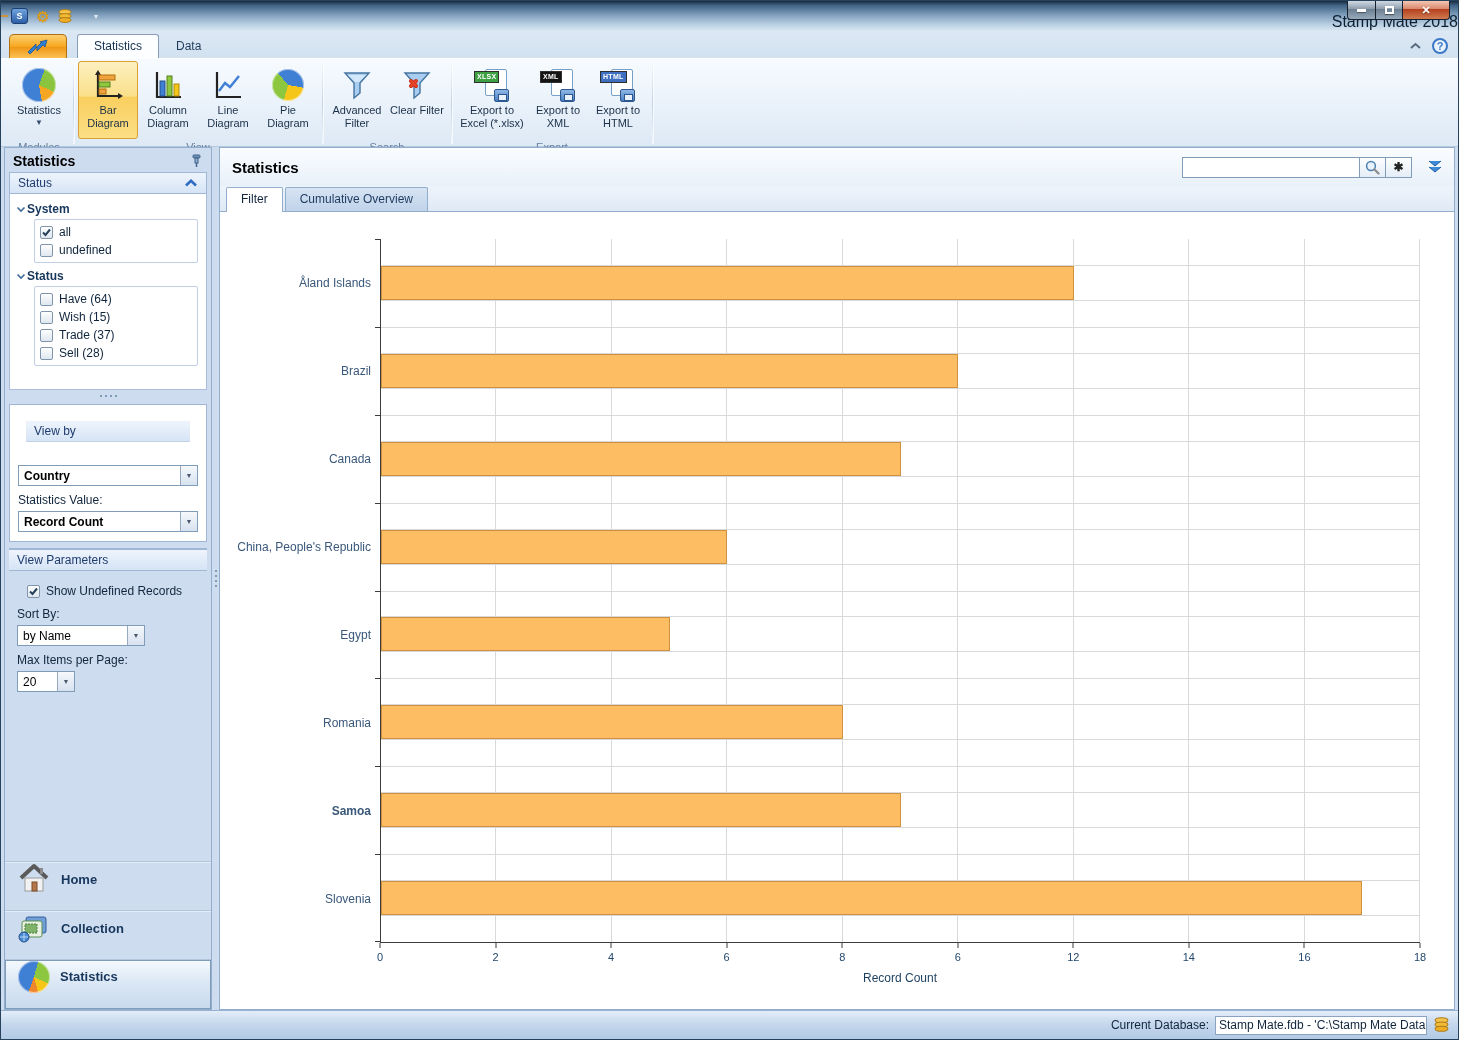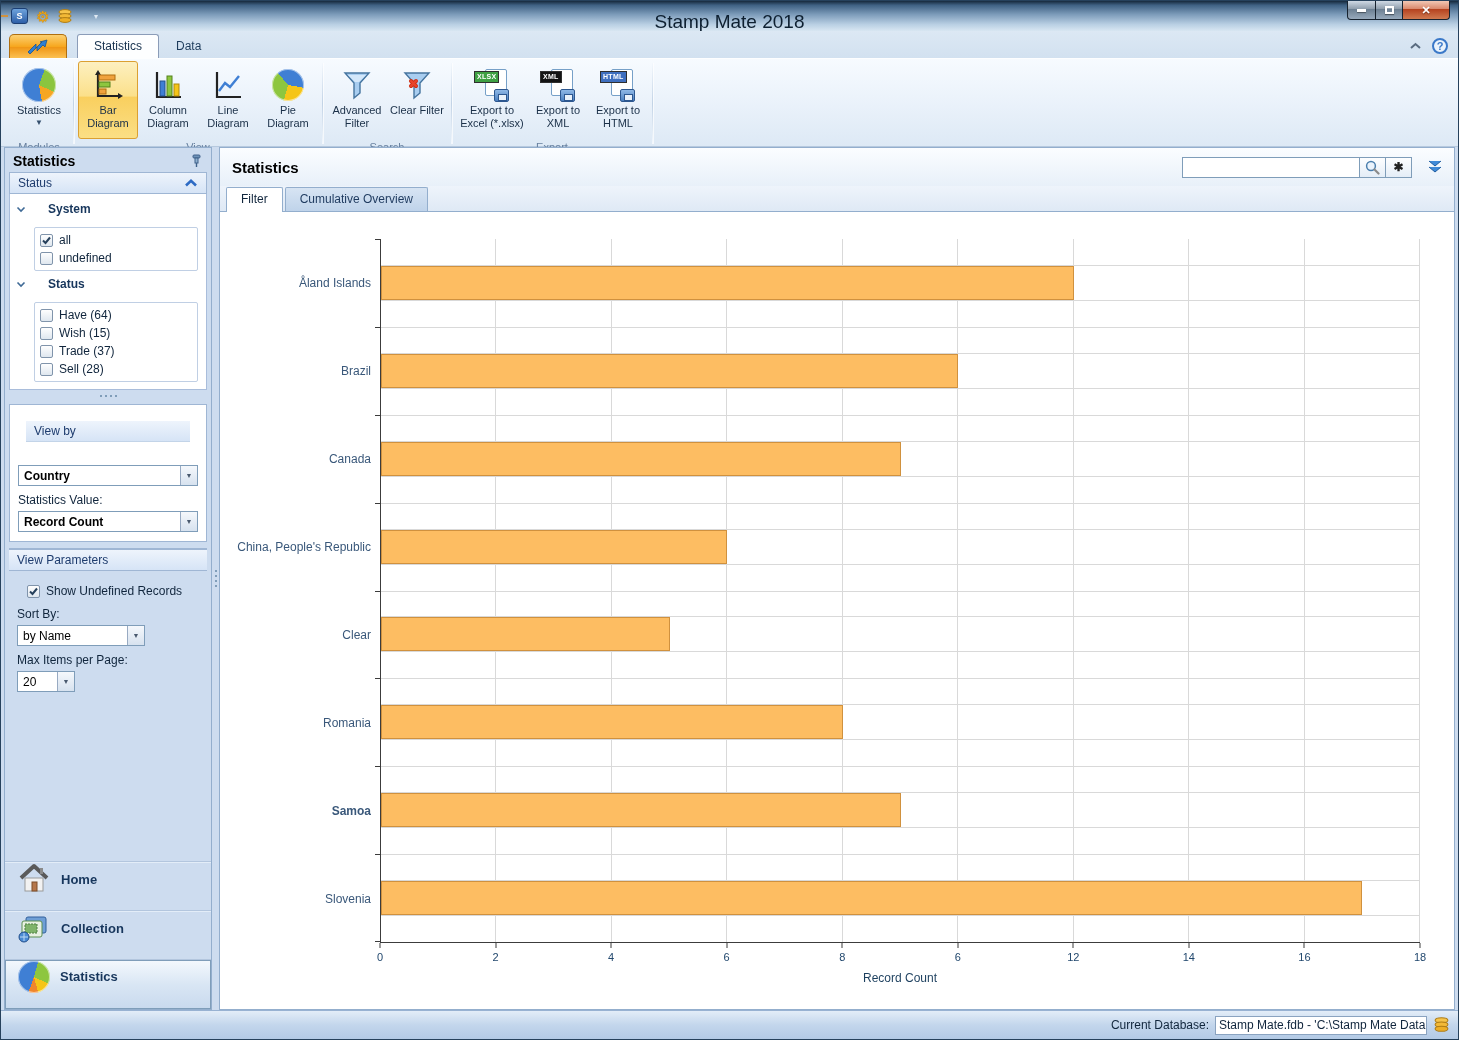--- a/index.html
+++ b/index.html
@@ -18,22 +18,22 @@
     position: relative;
   }
   
   .titlebar {
     height: 30px; flex: 0 0 30px;
     background: linear-gradient(180deg,#16293c 0%,#3f6183 14%,#7d9cba 45%,#b9cfe3 78%,#d8e6f2 100%);
     display: flex; align-items: center; position: relative;
     padding: 0 6px;
   }
   .titlebar .title {
-    position: absolute; left: 0; right: 0; text-align: center;
-    font-size: 19px; color: #0d1f30; pointer-events: none; margin-top: 12px;
+    position: absolute; left: 0; right: 0; text-align: right;
+    font-size: 16px; color: #0d1f30; pointer-events: none; margin-top: 12px;
   }
   .qat { display:flex; align-items:center; gap:8px; z-index:2; padding-left:4px; }
   .app-book { width:17px; height:16px; background:linear-gradient(180deg,#6ea3dc,#2d5fa8); border:1px solid #1c3f74; border-radius:3px; color:#fff; font-size:9px; font-weight:bold; display:flex; align-items:center; justify-content:center; }
   .gear-glyph { font-size:15px; color:#e8a21a; text-shadow: 0 0 1px #9c6b00; line-height:1; }
   .qat-arrow { width:13px; height:12px; display:flex; flex-direction:column; align-items:center; justify-content:center; color:#dfe9f3; font-size:8px; margin-left:8px; }
   .qat-arrow .bar { width:7px; height:1px; background:#e8f0f8; margin-bottom:1px; }
   .winbtns { position:absolute; top:0; right:8px; display:flex; z-index:3; }
   .winbtn {
     height: 19px; border: 1px solid #17222e; border-top:none;
     background: linear-gradient(180deg,#cfd9e4,#8d9cab 45%,#6c7f92 46%,#98aabc);
@@ -108,22 +108,22 @@
   
   .sidebar { width:208px; flex:0 0 208px; display:flex; flex-direction:column; border:1px solid #93aecd; background:#cddcef; }
   .sb-title { display:flex; align-items:center; justify-content:space-between; padding:5px 8px 3px; }
   .sb-title .txt { font-size:14px; font-weight:bold; color:#000; }
   .panel-hdr {
     margin:0 4px; padding:3px 8px; font-size:12px; color:#1e3c6e;
     background:linear-gradient(180deg,#eef4fc,#d6e4f6);
     border:1px solid #9fb6d4; display:flex; align-items:center; justify-content:space-between;
   }
   .tree-panel { margin:0 4px; background:#fff; border:1px solid #a9bddb; border-top:none; padding:6px 6px 4px; height:196px; overflow:hidden; }
-  .tree-group-hdr { display:flex; align-items:center; gap:22px; font-size:12px; font-weight:bold; color:#17365c; padding:2px 0 3px; }
-  .tree-box { border:1px solid #c0cfe4; border-radius:2px; margin:8px 2px 4px 18px; padding:3px 4px; }
+  .tree-group-hdr { display:flex; align-items:center; gap:1px; font-size:12px; font-weight:bold; color:#17365c; padding:2px 0 3px; }
+  .tree-box { border:1px solid #c0cfe4; border-radius:2px; margin:0 2px 4px 18px; padding:3px 4px; }
   .tree-item { display:flex; align-items:center; gap:6px; font-size:12px; color:#10253c; padding:2px 1px; }
   .cbx { width:13px; height:13px; background:linear-gradient(180deg,#fefefe,#dfe7ef); border:1px solid #8094ab; border-radius:2px; position:relative; flex:0 0 13px; }
   .dots-divider { display:flex; justify-content:center; gap:3px; padding:5px 0 3px; }
   .dots-divider i { width:2px; height:2px; background:#7f9db9; }
   .box-panel { margin:4px 4px 0; border:1px solid #9fb6d4; background:#fff; }
   .box-panel .body { padding:7px 8px 9px; }
   .vp-panel { margin:6px 4px 0; border:1px solid #9fb6d4; border-left:none; border-right:none; border-bottom:none; flex:1; display:flex; flex-direction:column; }
   .vp-body { padding:8px 8px; font-size:12px; color:#10253c; }
   .combo { display:flex; height:21px; background:#fff; border:1px solid #7f9db9; align-items:stretch; }
   .combo .val { flex:1; display:flex; align-items:center; padding:0 5px; font-size:12px; font-weight:bold; color:#000; white-space:nowrap; overflow:hidden; }
@@ -524,21 +524,21 @@
         <div class="doc-tab active">Filter</div>
         <div class="doc-tab">Cumulative Overview</div>
       </div>
       <div class="chart-host">
         <div class="chart-wrap">
           <div class="ylabels" id="ylabels">
               <div class="cat-label" style="top: 6.25%;">Åland Islands</div>
               <div class="cat-label" style="top: 18.75%;">Brazil</div>
               <div class="cat-label" style="top: 31.25%;">Canada</div>
               <div class="cat-label" style="top: 43.75%;">China, People's Republic</div>
-              <div class="cat-label" style="top: 56.25%;">Clear</div>
+              <div class="cat-label" style="top: 56.25%;">Egypt</div>
               <div class="cat-label" style="top: 68.75%;">Romania</div>
               <div class="cat-label" style="top: 81.25%; font-weight: bold;">Samoa</div>
               <div class="cat-label" style="top: 93.75%;">Slovenia</div>
             </div>
           <div class="plot" id="plot">
               <div class="vgrid" style="left: calc(11.1111% - 1px);"></div>
               <div class="vgrid" style="left: calc(22.2222% - 1px);"></div>
               <div class="vgrid" style="left: calc(33.3333% - 1px);"></div>
               <div class="vgrid" style="left: calc(44.4444% - 1px);"></div>
               <div class="vgrid" style="left: calc(55.5556% - 1px);"></div>

